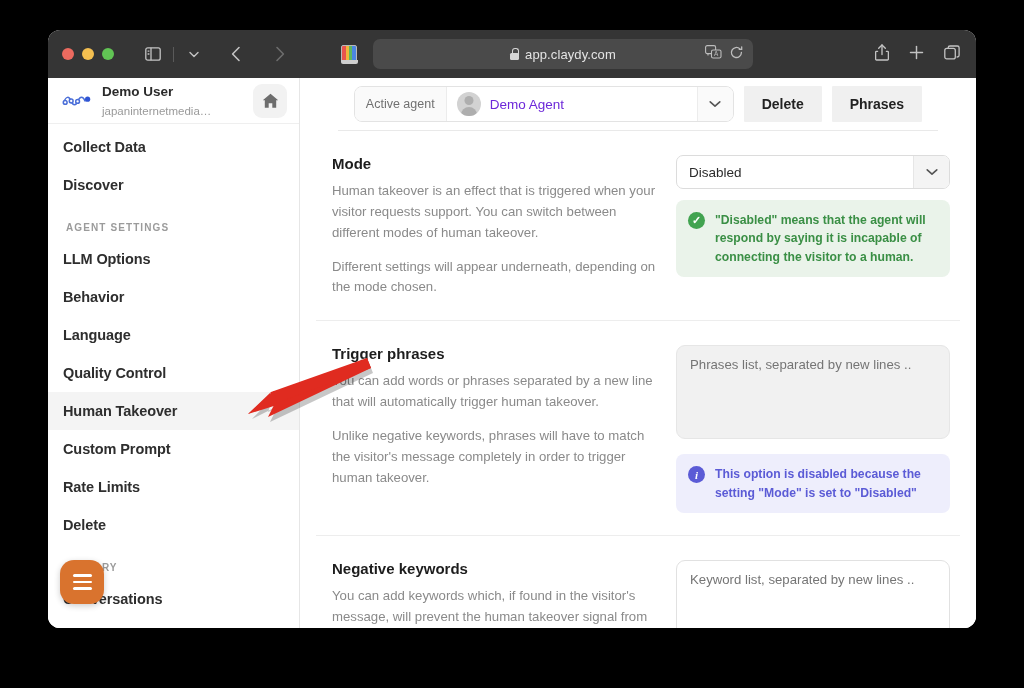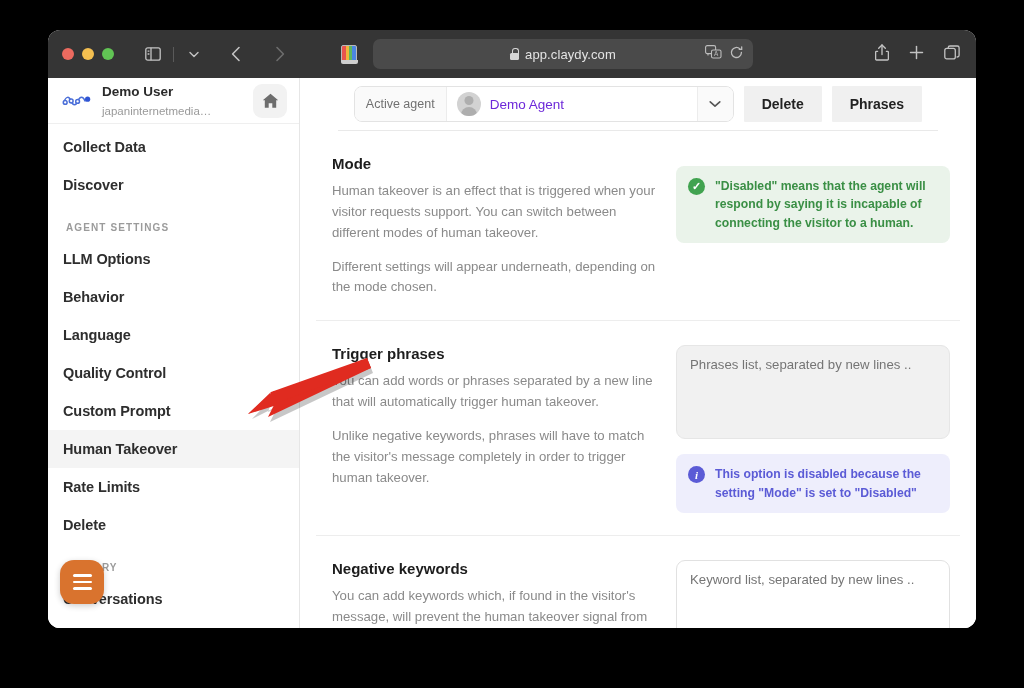--- a/index.html
+++ b/index.html
@@ -376,25 +376,25 @@
         </div>
         <div class="nav-item">
           <span>Behavior</span>
         </div>
         <div class="nav-item">
           <span>Language</span>
         </div>
         <div class="nav-item">
           <span>Quality Control</span>
         </div>
-        <div class="nav-item">
-          <span>Custom Prompt</span>
-        </div>
         <div class="nav-item active">
           <span>Human Takeover</span>
+        </div>
+        <div class="nav-item">
+          <span>Custom Prompt</span>
         </div>
         <div class="nav-item">
           <span>Rate Limits</span>
         </div>
         <div class="nav-item">
           <span>Delete</span>
         </div>
 
         <div class="nav-section">HISTORY</div>
 
@@ -432,20 +432,28 @@
       <div class="content">
         <div class="scroll-inner">
 
           <div class="section">
             <div class="sec-left">
               <div class="sec-title">Mode</div>
               <div class="sec-p">Human takeover is an effect that is triggered when your visitor requests support. You can switch between different modes of human takeover.</div>
               <div class="sec-p">Different settings will appear underneath, depending on the mode chosen.</div>
             </div>
             <div class="sec-right">
+              <div class="select-box">
+                <span>Disabled</span>
+                <span class="select-caret">
+                  <svg width="12" height="8" viewBox="0 0 12 8" fill="none" stroke="currentColor" stroke-width="1.6" stroke-linecap="round" stroke-linejoin="round">
+                      <polyline points="1.2,1.8 6,6.2 10.8,1.8"></polyline>
+                    </svg>
+                </span>
+              </div>
               <div class="alert success">
                 <span class="alert-ico">✓</span>
                 <span>"Disabled" means that the agent will respond by saying it is incapable of connecting the visitor to a human.</span>
               </div>
             </div>
           </div>
 
           <div class="section">
             <div class="sec-left">
               <div class="sec-title">Trigger phrases</div>

